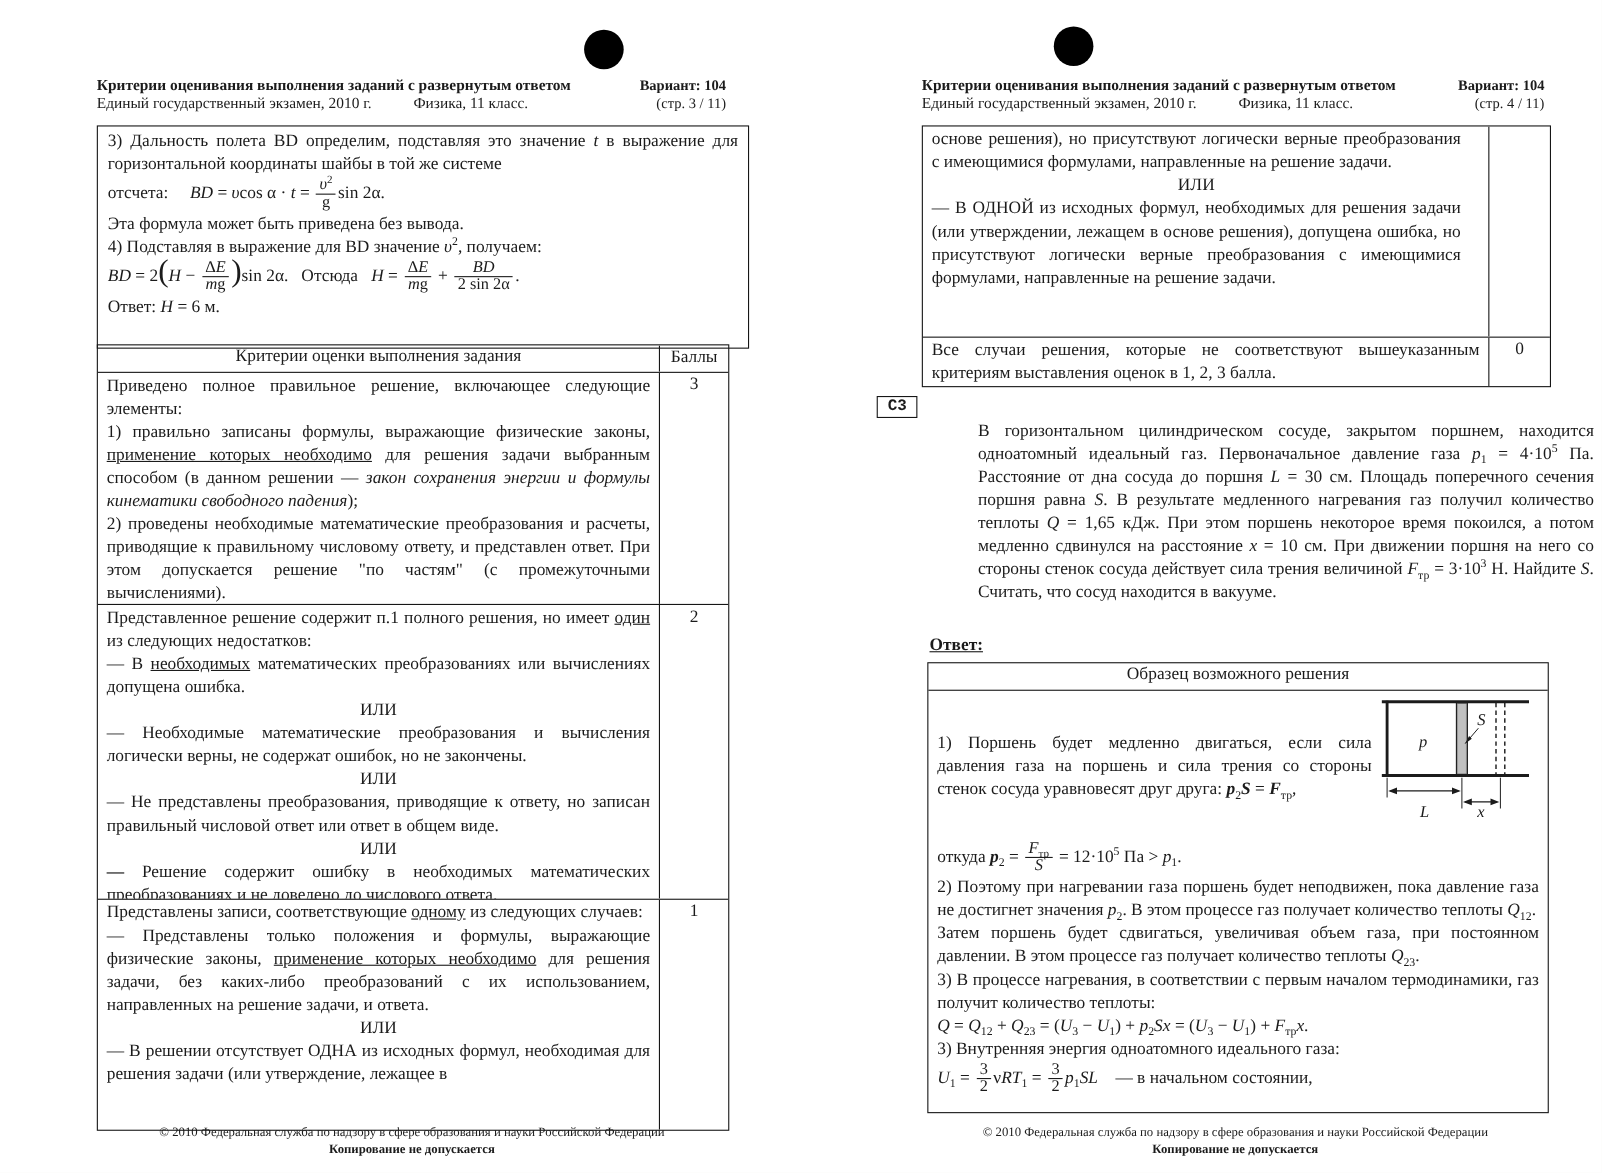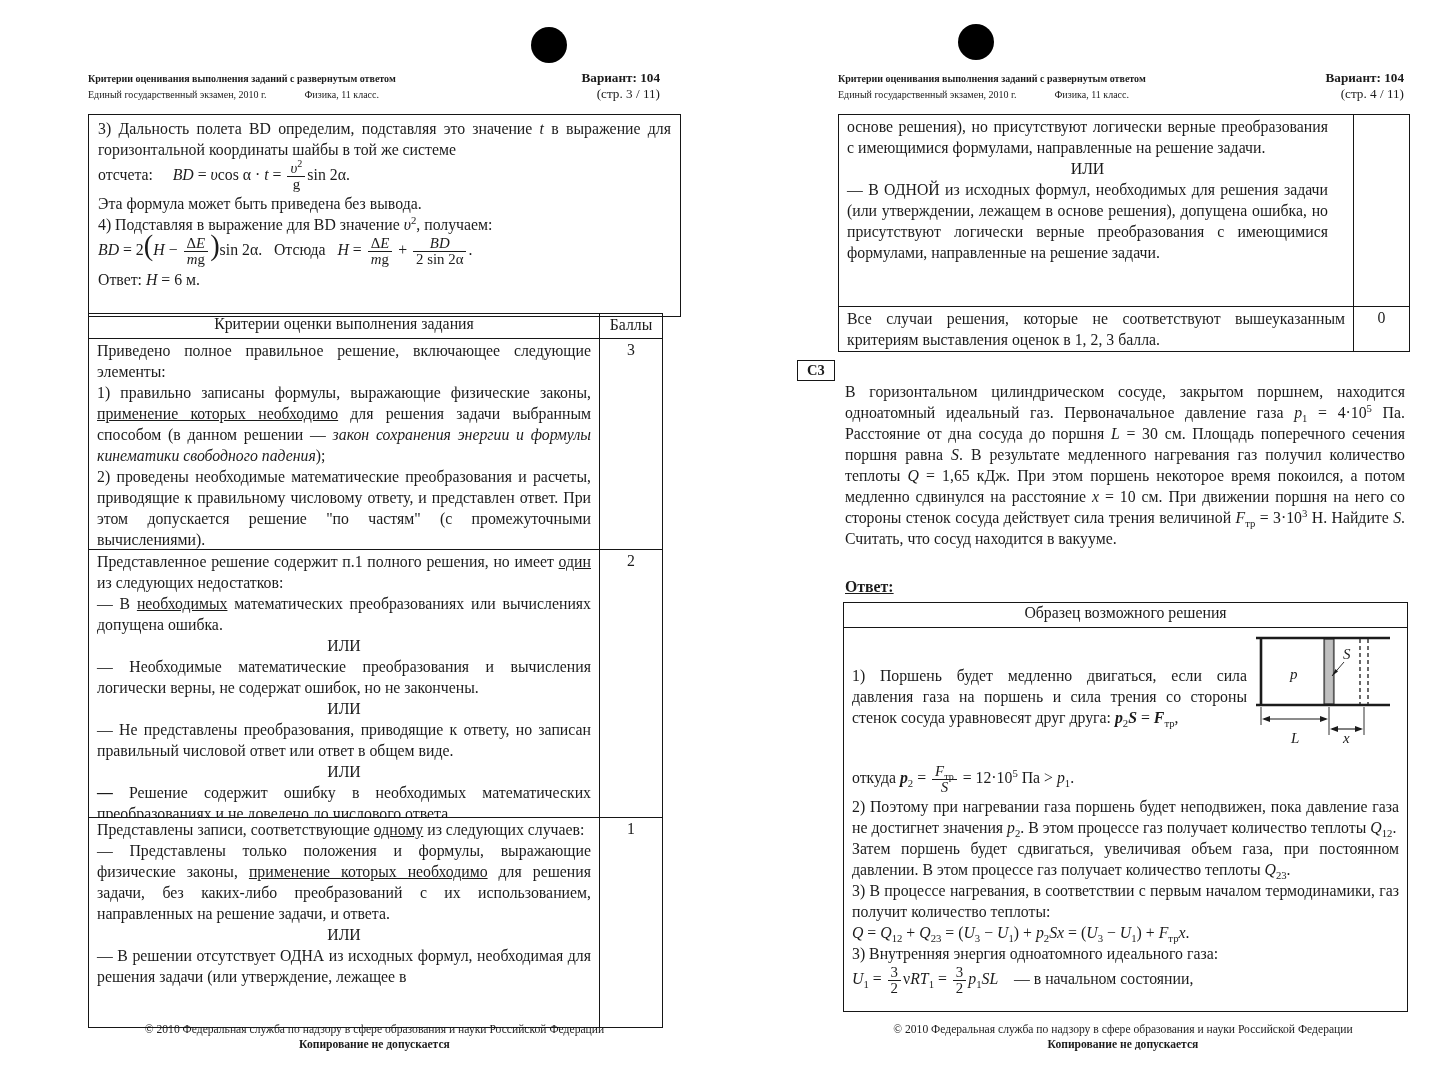--- a/index.html
+++ b/index.html
@@ -1,20 +1,20 @@
 <!DOCTYPE html>
 <html><head>
 <meta charset="utf-8">
 <style>
   html,body{margin:0;padding:0;}
   body{width:1456px;height:1066px;background:#f6f6f4;font-family:"Liberation Serif","DejaVu Serif",serif;color:#1b1b1b;}
   .sheet{position:relative;width:1456px;height:1066px;background:#ffffff;overflow:hidden;}
   .reg-dot{position:absolute;width:36px;height:36px;background:#000;border-radius:50%;}
   
-  .hdr{position:absolute;font-size:10px;line-height:15.5px;}
+  .hdr{position:absolute;font-size:14px;line-height:15.5px;}
   .hdr-title{font-weight:bold;}
   .hdr-sub .gap{display:inline-block;width:38px;}
   .hdr-right{position:absolute;font-size:13.2px;line-height:16px;text-align:right;}
   .variant{font-weight:bold;}
   
   .box{position:absolute;border:1.7px solid #161616;padding:3px 9px 0 9px;}
   .tbl{position:absolute;border:1.9px solid #161616;}
   .trow{display:flex;align-items:stretch;border-top:1.6px solid #161616;overflow:hidden;}
   .trow:first-child{border-top:none;}
   .thead{font-size:15.8px;}
@@ -29,22 +29,22 @@
   .st-i{font-style:italic;}
   .st-u{text-decoration:underline;}
   .st-b{font-weight:bold;}
   .st-sup{vertical-align:super;font-size:68%;line-height:0;}
   .st-sub{vertical-align:sub;font-size:68%;line-height:0;}
   .st-big{font-size:180%;line-height:0;vertical-align:-8%;}
   .frac{display:inline-block;vertical-align:middle;text-align:center;line-height:1.02;font-size:94%;margin:1px 2px;}
   .fnum{display:block;border-bottom:1.4px solid #1b1b1b;padding:0 3px;}
   .fden{display:block;padding:0 3px;}
   
-  .task-label{position:absolute;border:1.7px solid #161616;font-weight:bold;font-size:14.5px;padding:1px 9px;background:#fff;}
-  .task-text{position:absolute;}
+  .task-label{position:absolute;border:1.7px solid #161616;font-weight:bold;font-size:14.5px;padding:1px 9px;background:#fff;font-family:Liberation Mono, monospace;}
+  .task-text{position:absolute;margin-left:44px;}
   .answer{position:absolute;font-size:15.8px;font-weight:bold;text-decoration:underline;}
   
   .sol-body{position:relative;padding:2px 8px;}
   .sol-text .para:nth-child(1),.sol-text .para:nth-child(2){margin-right:152px;margin-top:35px;}
   .diagram{position:absolute;right:3px;top:3px;}
   .wall{stroke:#1b1b1b;stroke-width:2.6;}
   .dash{stroke:#1b1b1b;stroke-width:1.3;stroke-dasharray:4 3;}
   .thin{stroke:#1b1b1b;stroke-width:0.9;}
   .dim{stroke:#1b1b1b;stroke-width:1.1;}
   .dlabel{font-family:"Liberation Serif",serif;font-style:italic;font-size:15px;fill:#1b1b1b;}

